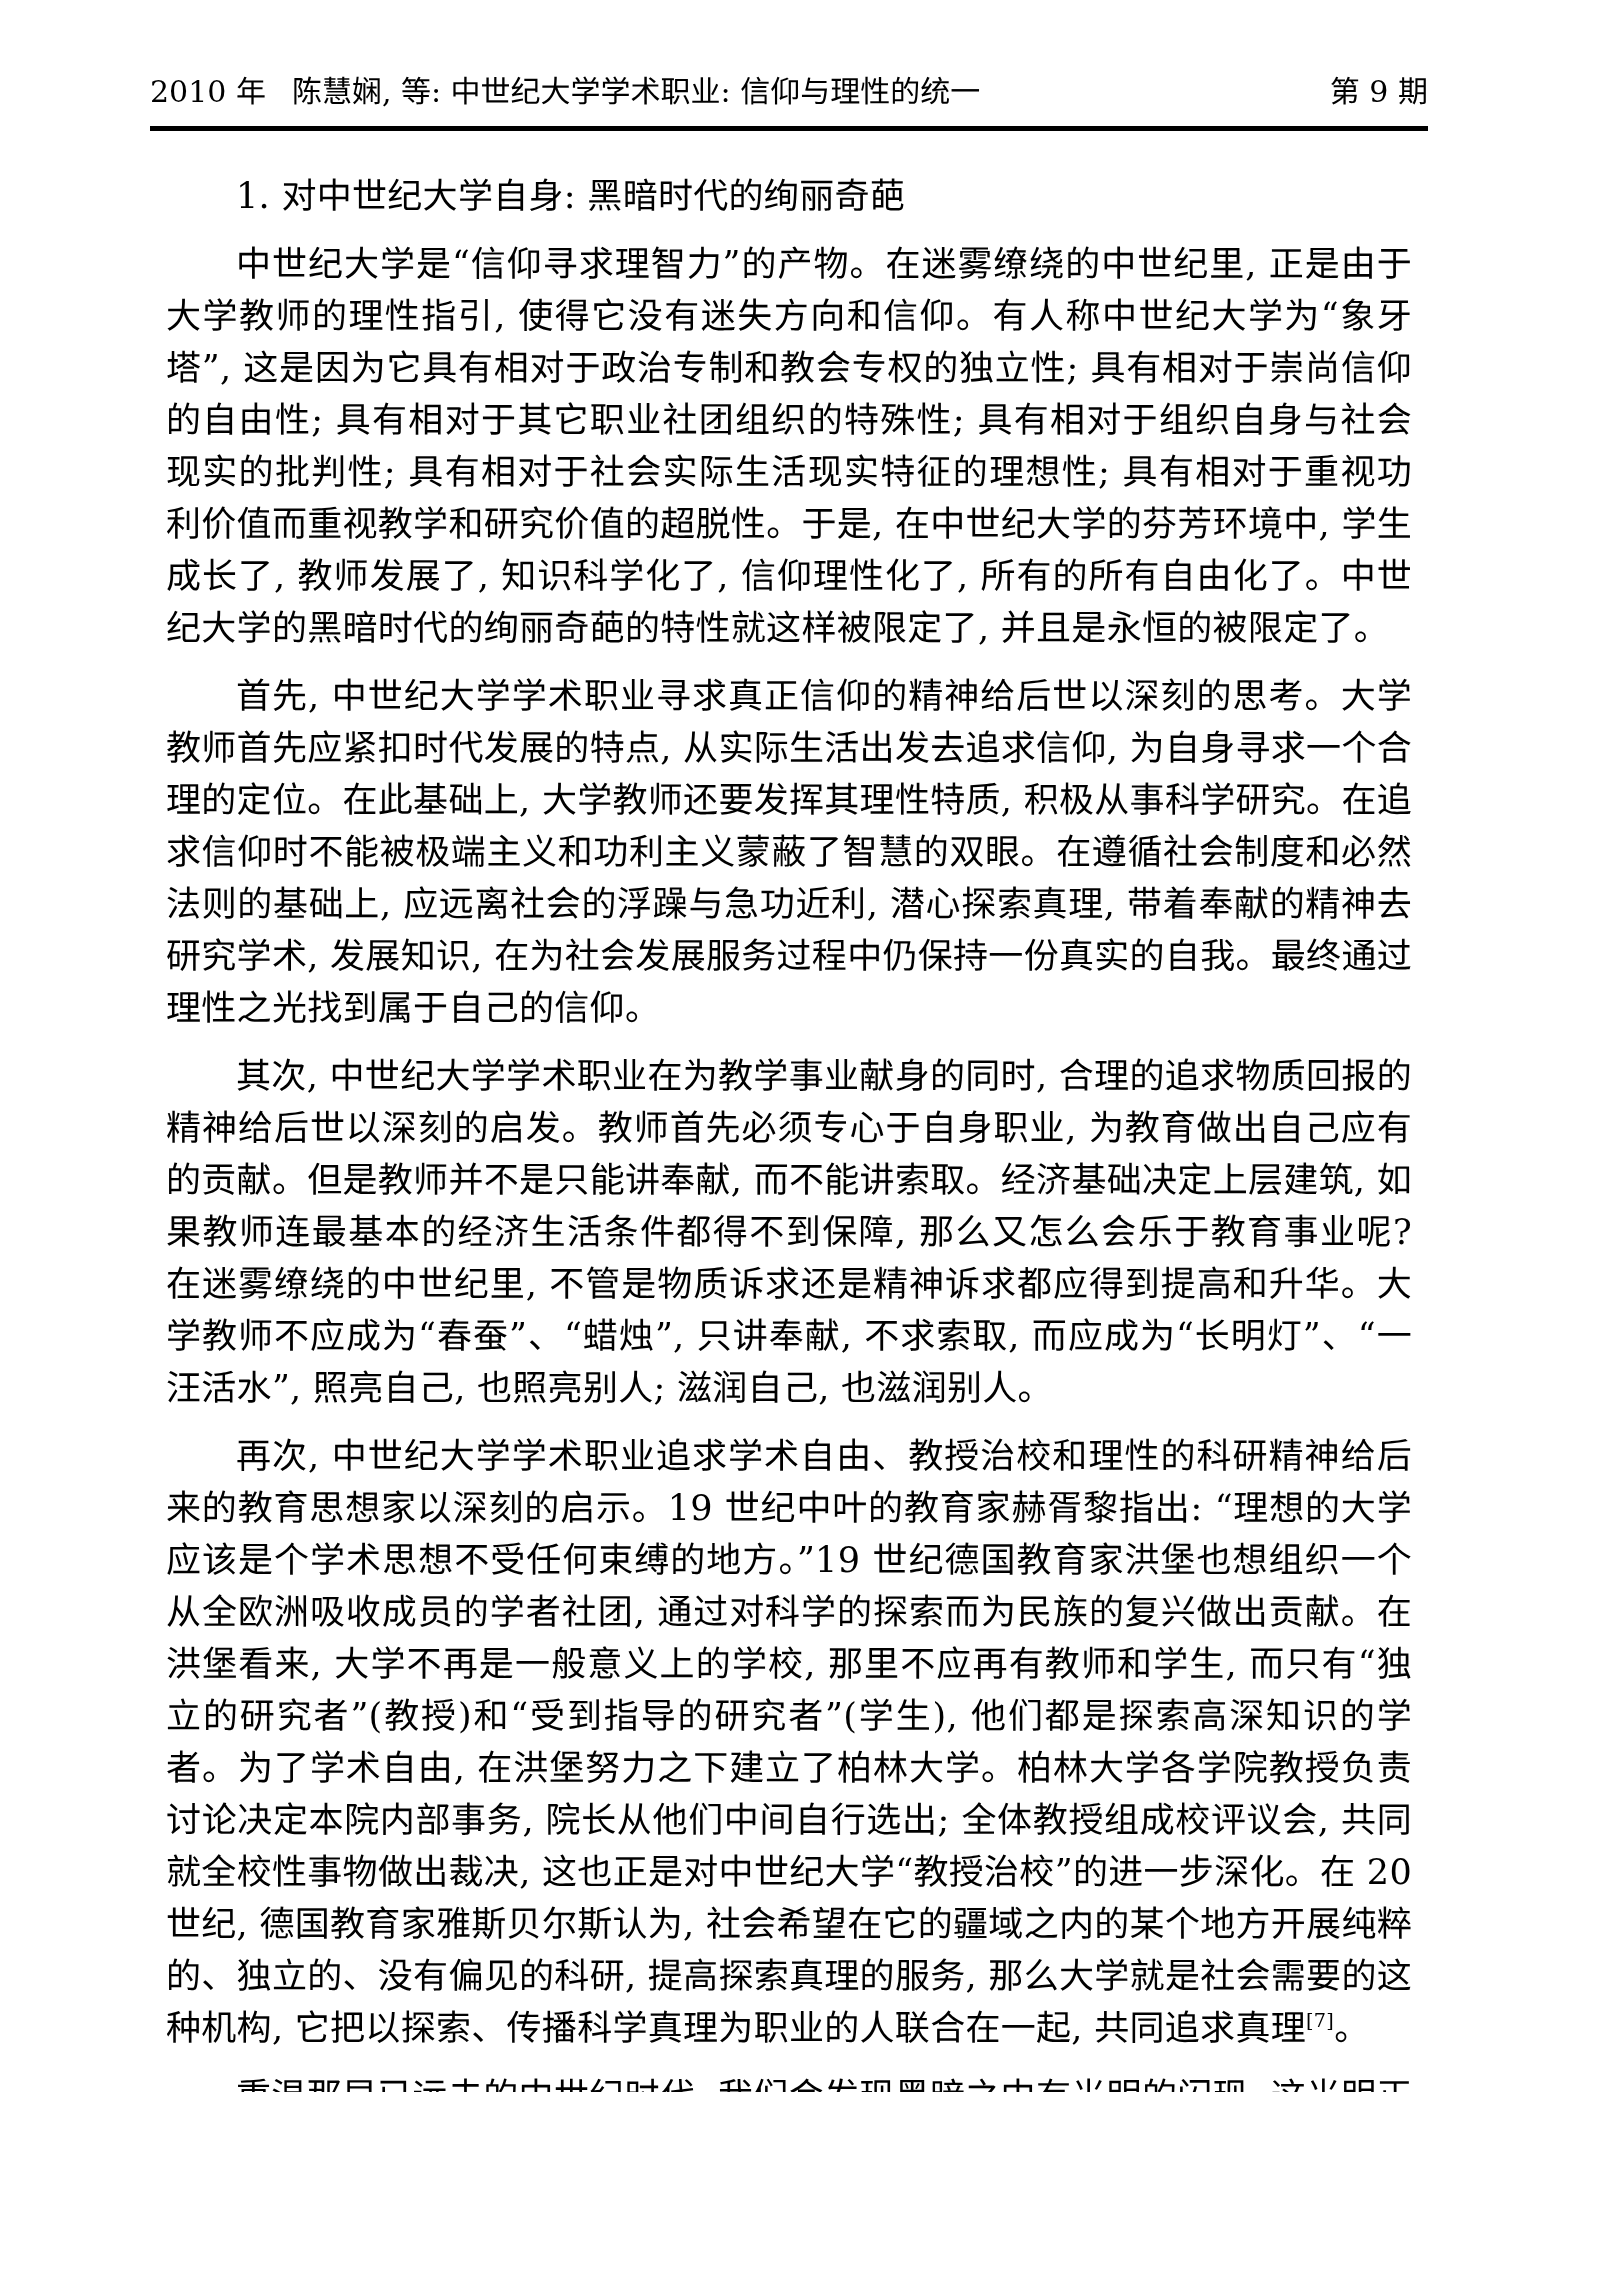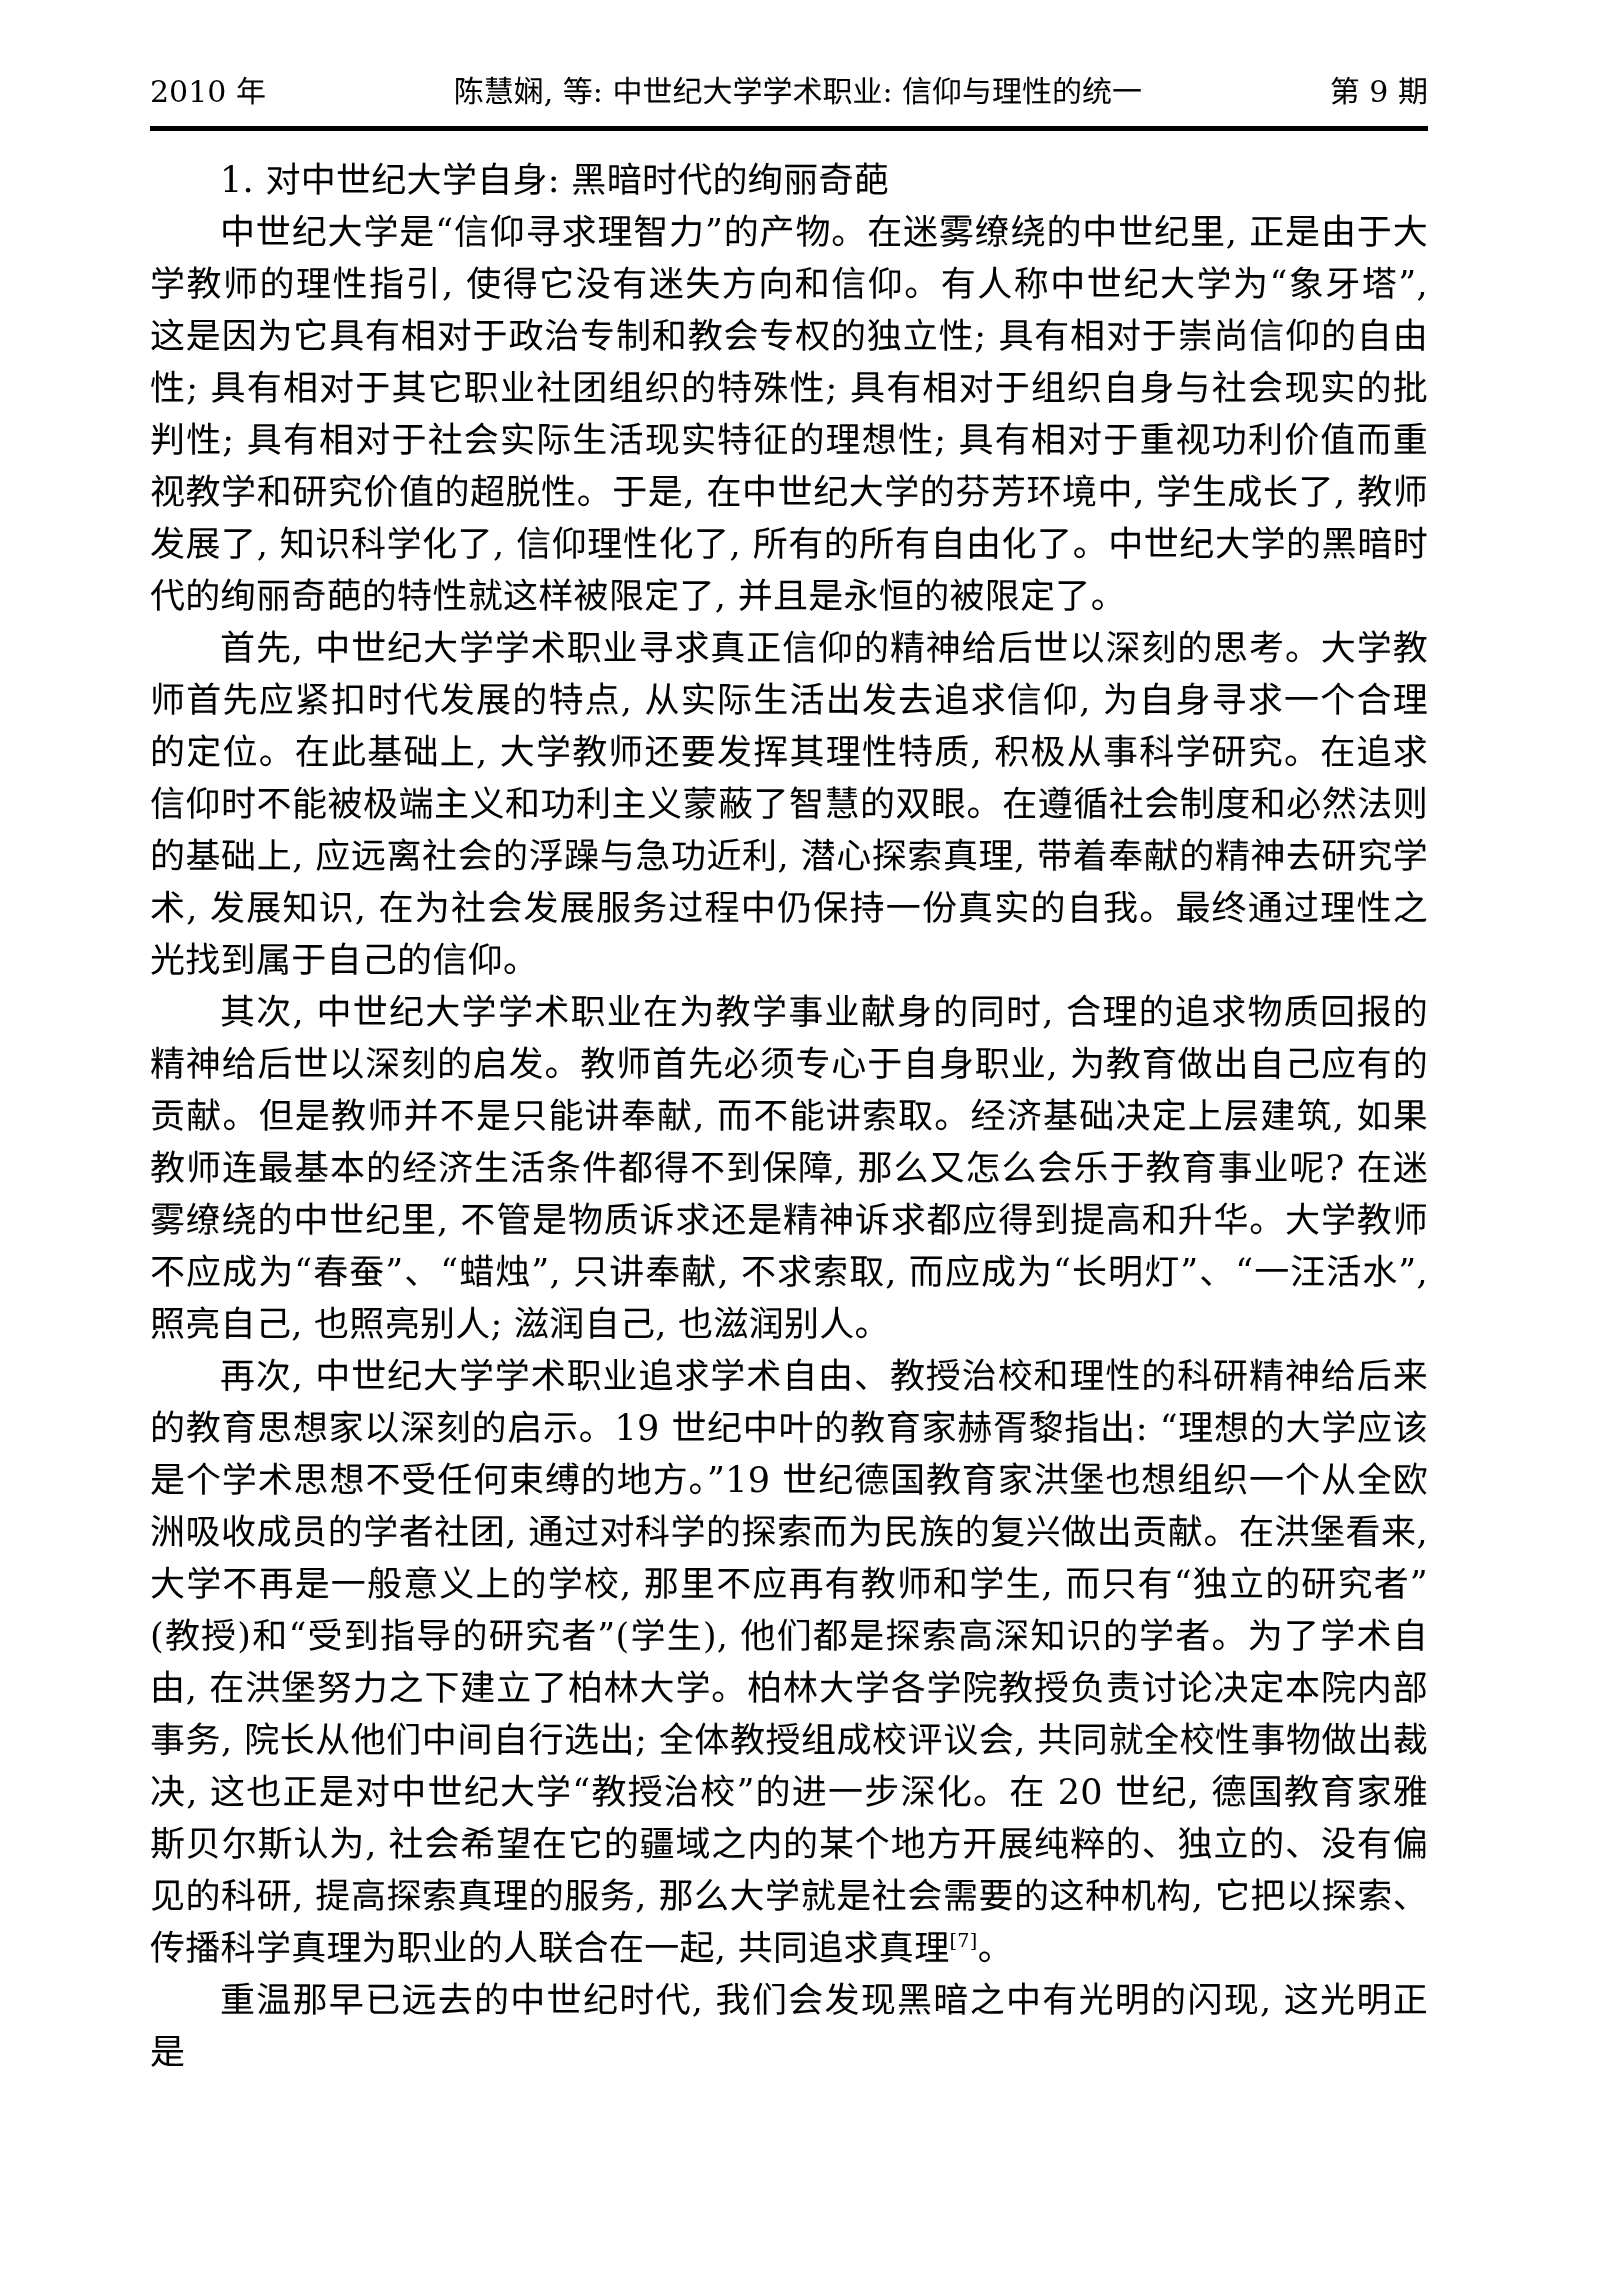--- a/index.html
+++ b/index.html
@@ -23,21 +23,20 @@
     top: 77px;
     display: flex;
     align-items: baseline;
     justify-content: space-between;
     font-size: 30px;
     line-height: 1;
     white-space: nowrap;
   }
   .page-header .hdr-center {
     flex: 1 1 auto;
-    text-align: center;
     padding: 0 26px;
   }
   .header-rule {
     position: absolute;
     left: 150px;
     right: 188px;
     top: 126px;
     height: 4.6px;
     background: #000000;
   }
@@ -45,21 +44,21 @@
     position: absolute;
     left: 150px;
     right: 188px;
     top: 154px;
     font-size: 35px;
     line-height: 52px;
     text-align: justify;
     letter-spacing: 0.3px;
   }
   .page-body p {
-    margin: 0;
+    margin: 16px;
     text-indent: 2em;
   }
   .page-body p.heading {
     text-align: left;
   }
   .page-body sup {
     font-size: 0.55em;
     line-height: 0;
     vertical-align: super;
   }

